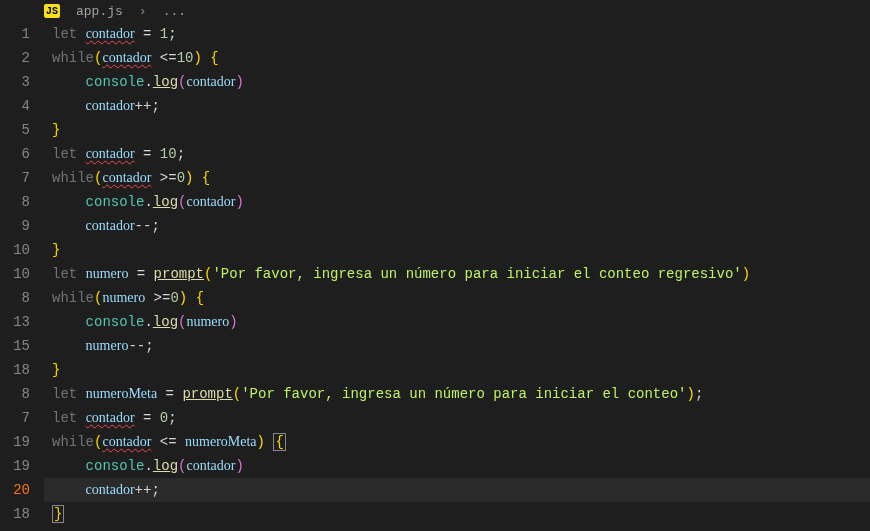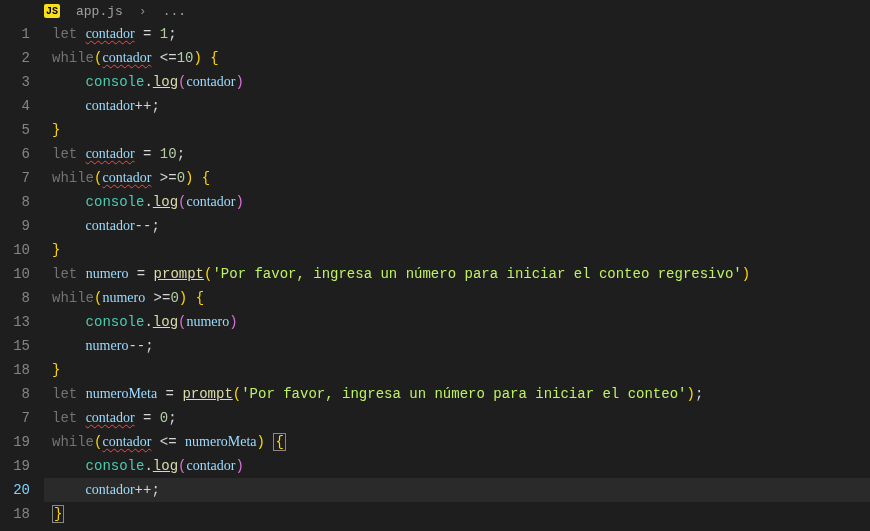--- a/index.html
+++ b/index.html
@@ -46,21 +46,21 @@
     text-align: right;
     color: #858585;
     padding-right: 14px;
     user-select: none;
     flex-shrink: 0;
   }
   .gutter .ln {
     height: 24px;
     line-height: 24px;
   }
-  .gutter .ln.active { color: #7dd3fc; }
+  .gutter .ln.active { color: #f97316; }
   .code {
     flex: 1;
     white-space: pre;
     position: relative;
   }
   .line {
     height: 24px;
     line-height: 24px;
     padding-left: 8px;
     position: relative;

